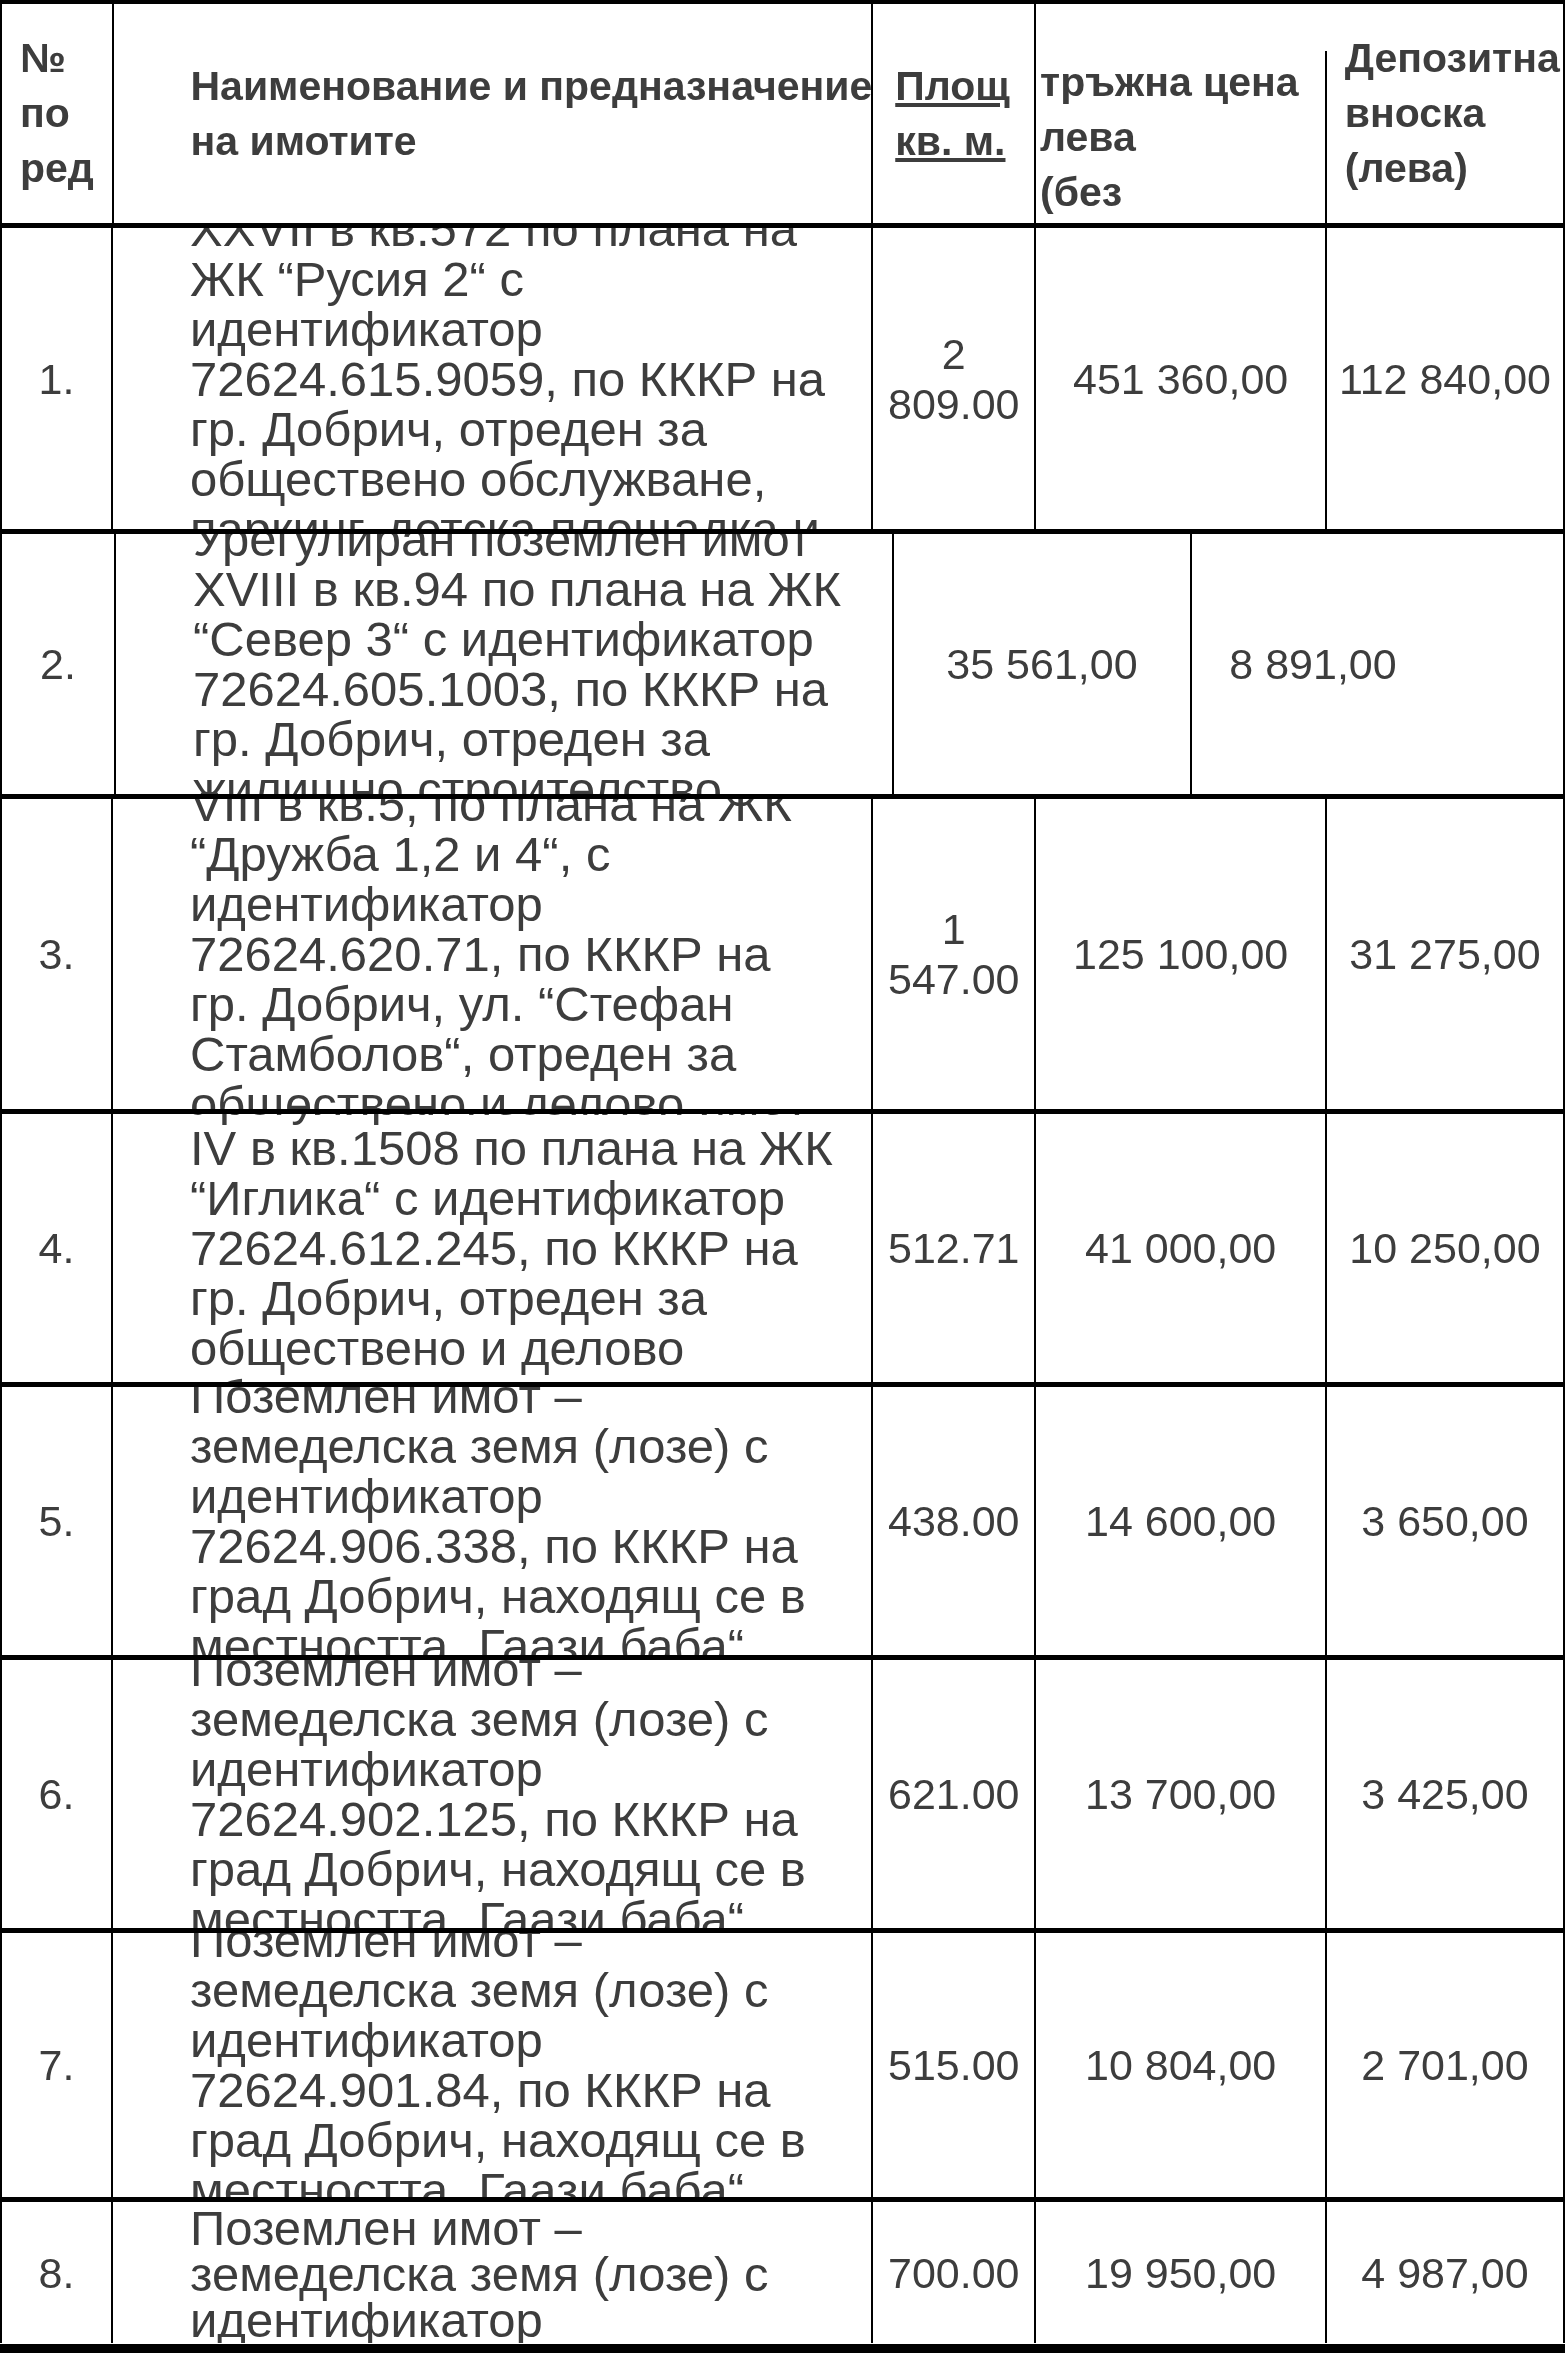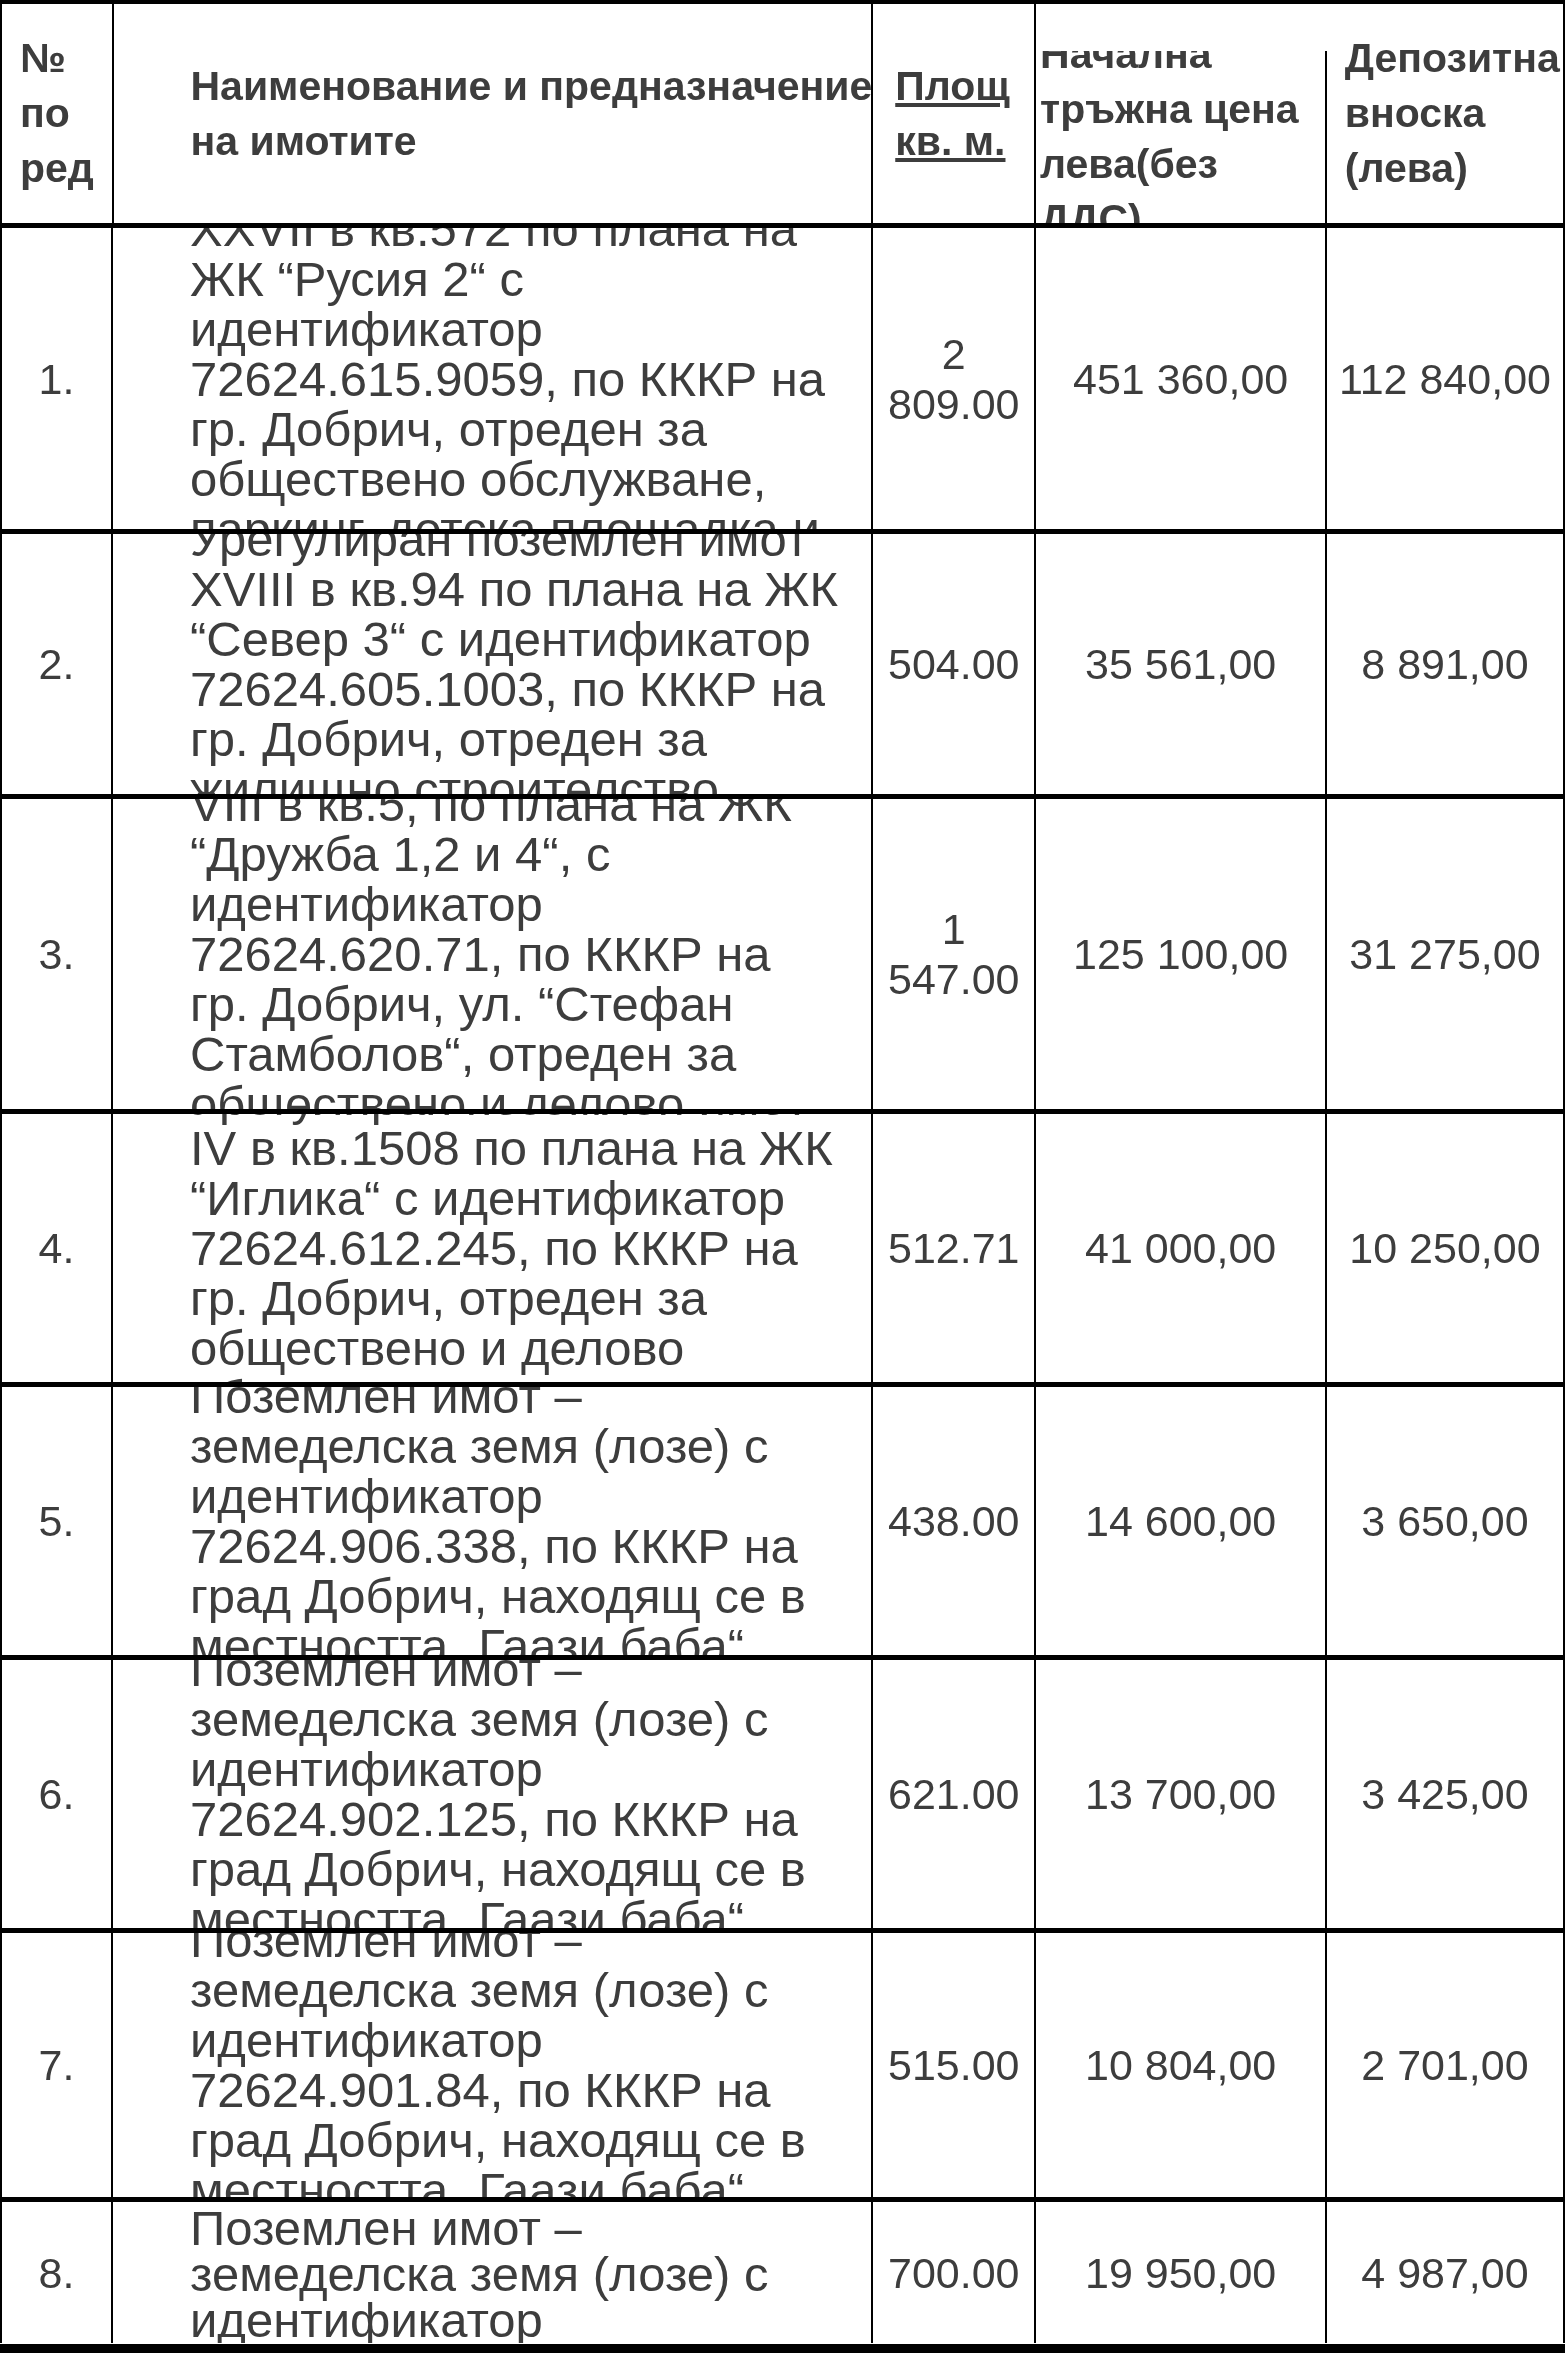--- a/index.html
+++ b/index.html
@@ -55,21 +55,22 @@
     justify-content: center;
   }
   .hc1 { padding-left: 18px; }
   .hc2 { padding-left: 38px; }
   .hc3 { padding-left: 22.4px; text-decoration: underline; }
   .hc4 { padding-left: 4px; padding-right: 18px; margin-top: 47px; }
   .hc5 { padding-left: 18px; padding-right: 8.3px; }
   .header-line { white-space: nowrap; }
   .header-line.split {
     display: flex;
-    justify-content: flex-start;
+    justify-content: space-between;
+    flex-direction: column;
   }
 
   
   .cell-num {
     align-items: center;
     text-align: center;
     font-size: 43px;
     line-height: 50px;
   }
   .cell-name {
@@ -156,23 +157,20 @@
           <span>112 840,00</span>
         </div>
       </div>
       <div class="row" style="height: 265px;">
         <div class="cell c1 cell-num">
           <span>2.</span>
         </div>
         <div class="cell c2 cell-name">
           <span>Урегулиран поземлен имот XVIII в кв.94 по плана на ЖК “Север 3“ с идентификатор 72624.605.1003, по КККР на гр. Добрич, отреден за жилищно строителство.</span>
         </div>
-        <div class="cell c3 cell-val">
-          <span>504.00</span>
-        </div>
         <div class="cell c4 cell-val">
           <span>35 561,00</span>
         </div>
         <div class="cell c5 cell-val">
           <span>8 891,00</span>
         </div>
       </div>
       <div class="row" style="height: 315px;">
         <div class="cell c1 cell-num">
           <span>3.</span>

